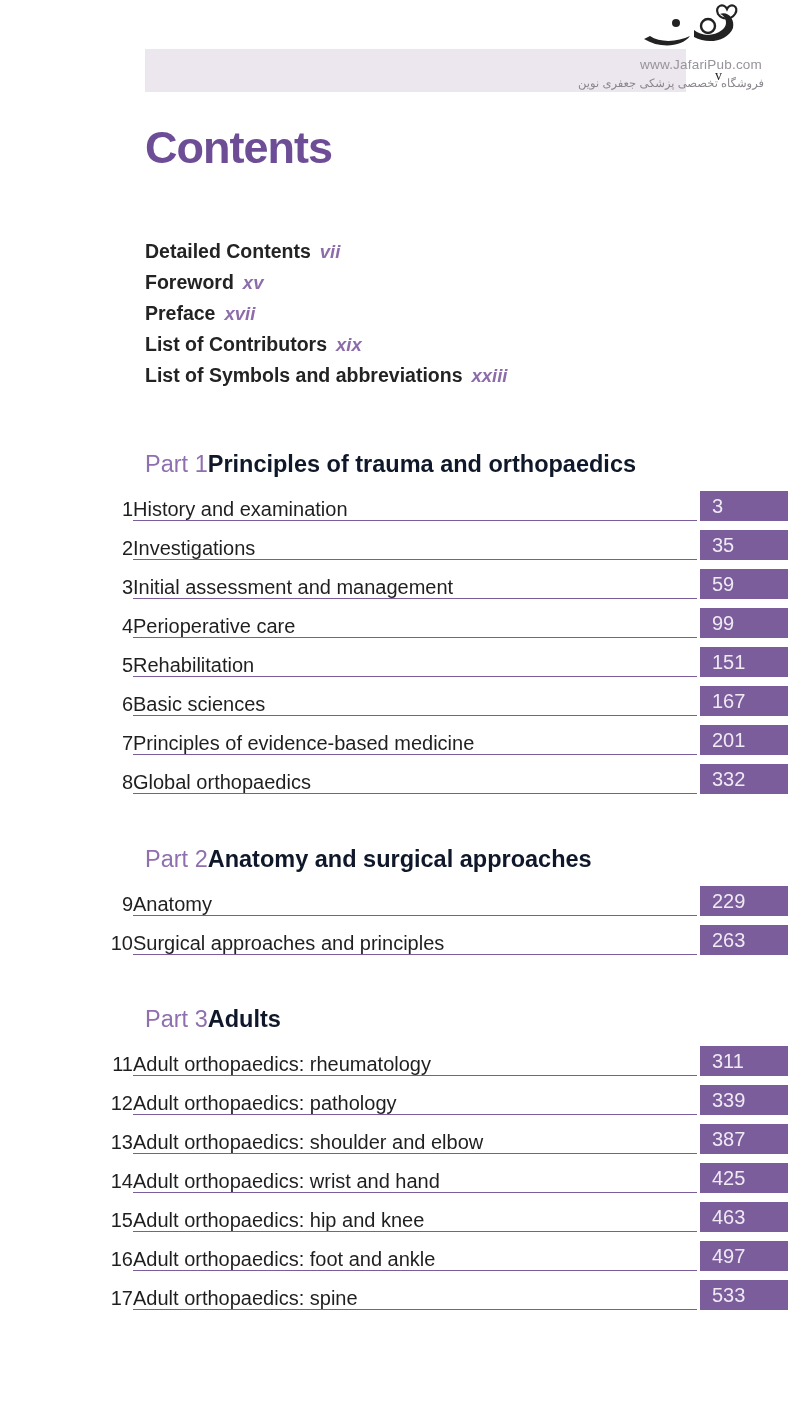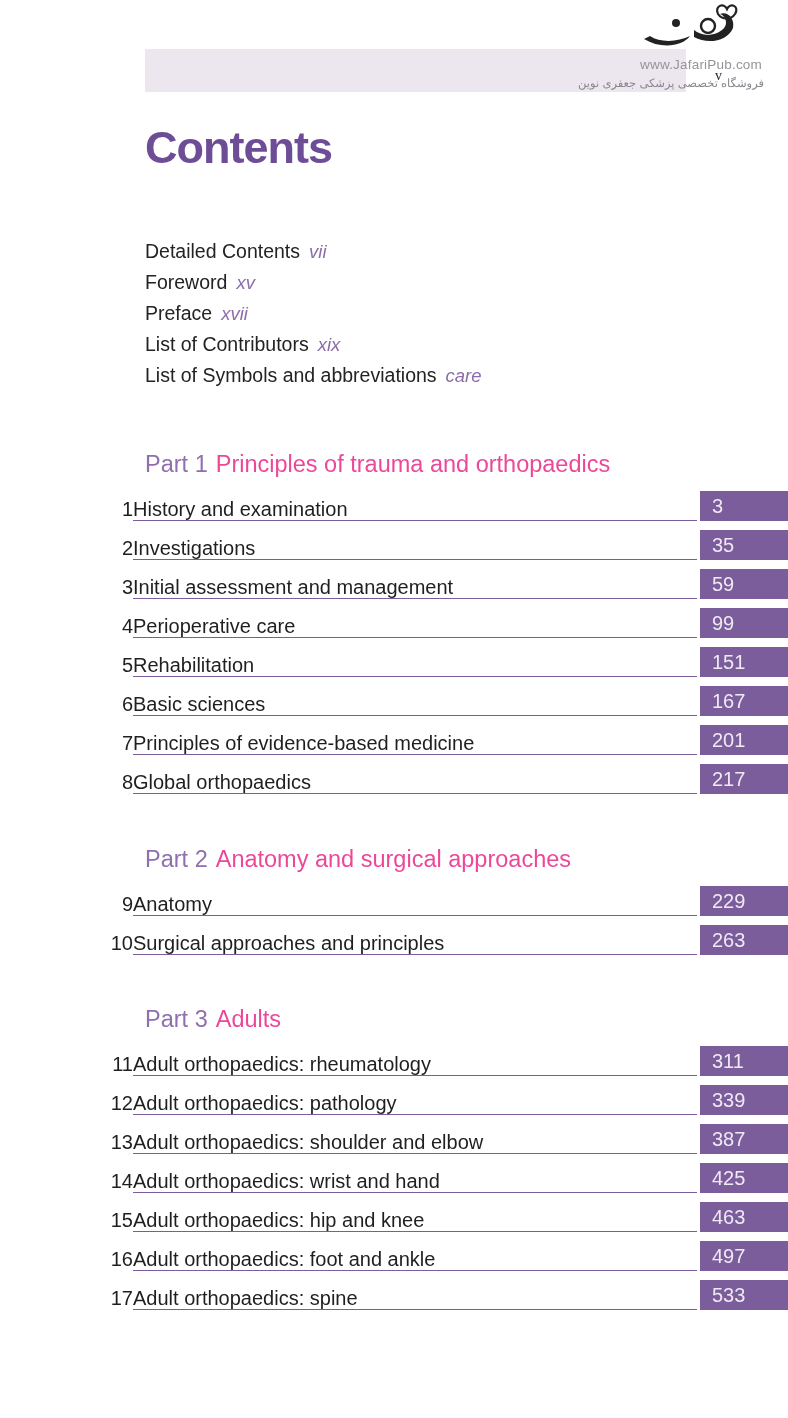--- a/index.html
+++ b/index.html
@@ -46,42 +46,42 @@
 
   
   .page-title {
     position:absolute; left:145px; top:122px;
     font-size:45px; font-weight:bold; color:#6d4e96;
     letter-spacing:-1px;
   }
 
   
   .front-matter {
-    position:absolute; left:145px; top:240px;
+    position:absolute; left:145px; top:240px;font-weight:bold;
   }
   .fm-line {
     height:31px; font-size:19.5px; color:#242324;
     white-space:nowrap;
   }
   .fm-page {
     font-style:italic; color:#8d6da9; margin-left:9px;
     font-size:18.5px;
   }
 
   
   .part { position:absolute; left:100px; width:688px; }
   .part-1 { top:450px; }
   .part-2 { top:845px; }
   .part-3 { top:1005px; }
   .part-heading {
     margin-left:45px; margin-bottom:12px;
     font-size:23.5px; line-height:29px; white-space:nowrap;
   }
   .part-label { color:#8f6fae; font-weight:normal;text-align:center; }
-  .part-title { color:#ec4899; font-weight:normal; margin-left:8px; }
+  .part-title { color:#0f172a; font-weight:bold; margin-left:0; }
 
   
   .toc-row {
     display:flex; align-items:stretch;
     height:30px; margin-bottom:9px;
   }
   .ch-num {
     width:33px; text-align:right;
     font-size:20px; color:#1f1f1f;
     line-height:36px; overflow:visible; white-space:nowrap;
@@ -128,21 +128,21 @@
     <div class="fm-line">
       <span>Foreword</span><span class="fm-page">xv</span>
     </div>
     <div class="fm-line">
       <span>Preface</span><span class="fm-page">xvii</span>
     </div>
     <div class="fm-line">
       <span>List of Contributors</span><span class="fm-page">xix</span>
     </div>
     <div class="fm-line">
-      <span>List of Symbols and abbreviations</span><span class="fm-page">care</span>
+      <span>List of Symbols and abbreviations</span><span class="fm-page">xxiii</span>
     </div>
   </div>
 
   <section class="part part-1">
     <div class="part-heading">
       <span class="part-label">Part 1</span><span class="part-title">Principles of trauma and orthopaedics</span>
     </div>
     <div class="toc-row">
       <span class="ch-num">1</span>
       <span class="ch-title">History and examination</span>
@@ -174,21 +174,21 @@
       <span class="ch-page">167</span>
     </div>
     <div class="toc-row">
       <span class="ch-num">7</span>
       <span class="ch-title">Principles of evidence-based medicine</span>
       <span class="ch-page">201</span>
     </div>
     <div class="toc-row">
       <span class="ch-num">8</span>
       <span class="ch-title">Global orthopaedics</span>
-      <span class="ch-page">217</span>
+      <span class="ch-page">332</span>
     </div>
   </section>
 
   <section class="part part-2">
     <div class="part-heading">
       <span class="part-label">Part 2</span><span class="part-title">Anatomy and surgical approaches</span>
     </div>
     <div class="toc-row">
       <span class="ch-num">9</span>
       <span class="ch-title">Anatomy</span>

